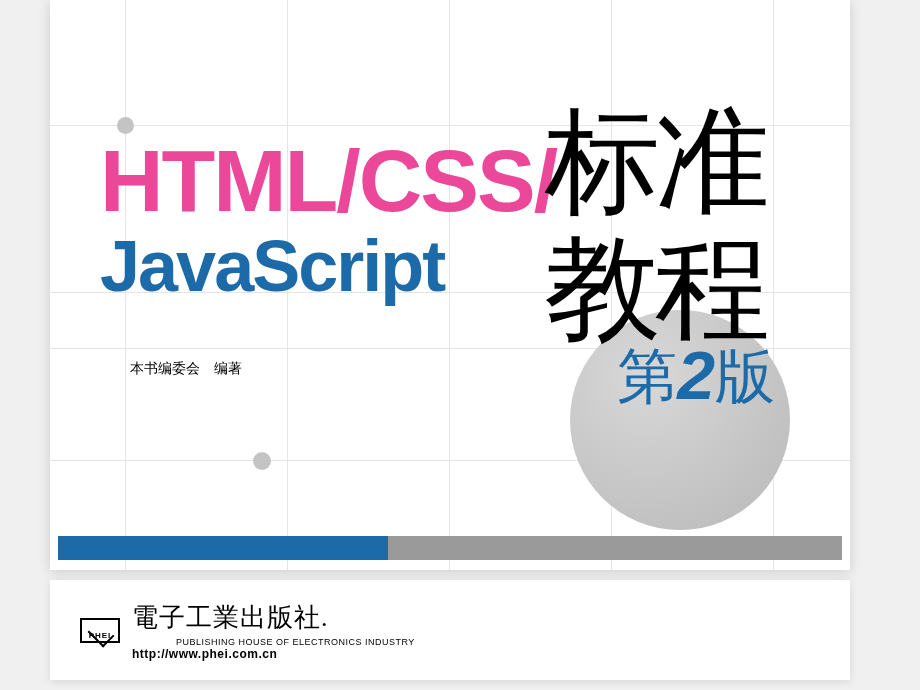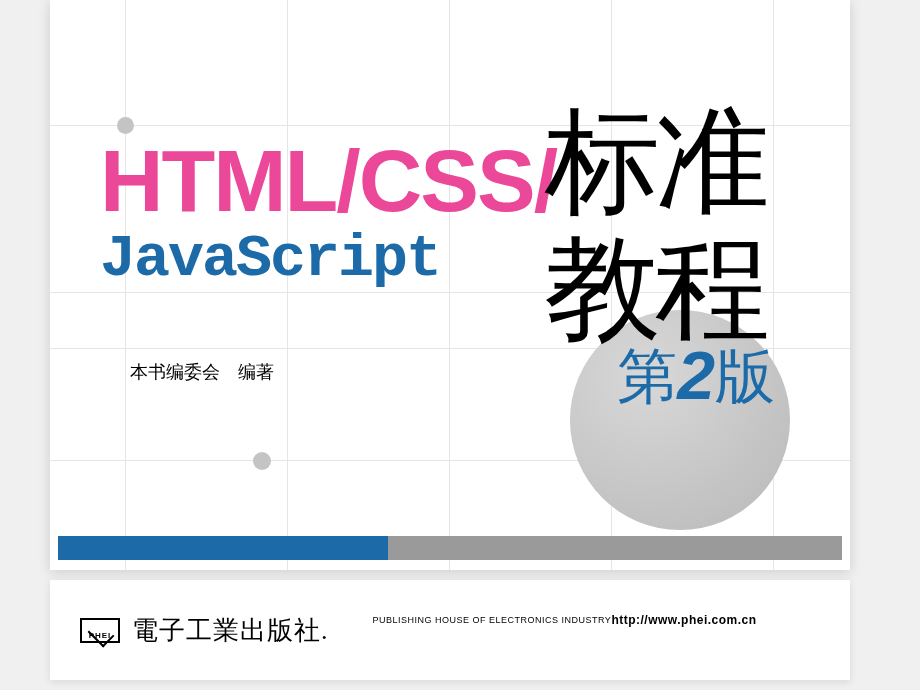--- a/index.html
+++ b/index.html
@@ -55,25 +55,25 @@
       font-size: 88px;
       font-weight: 900;
       color: #ec4899;
       letter-spacing: -2px;
       font-family: Arial Black, Arial, sans-serif;
     }
     .title-blue-2 {
       position: absolute;
       left: 50px;
       top: 225px;
-      font-size: 60px;
+      font-size: 72px;
       font-weight: 900;
       color: #1c6ba8;
       letter-spacing: -2px;
-      font-family: Liberation Mono, monospace;
+      font-family: Liberation Sans, sans-serif;
     }
     .title-black {
       position: absolute;
       left: 495px;
       top: 80px;
       font-size: 115px;
       font-weight: 400;
       color: #000;
       line-height: 1.1;
       font-family: "SimSun", "Songti SC", serif;
@@ -94,21 +94,21 @@
       font-weight: 900;
       font-style: italic;
       font-size: 68px;
       font-family: Arial Black, Arial;
       vertical-align: -2px;
     }
     .author {
       position: absolute;
       left: 80px;
       top: 360px;
-      font-size: 18px;
+      font-size: 14px;
       color: #000;
       font-family: "SimSun", "Songti SC", serif;
     }
     .example-edition {
       position: absolute;
       left: 320px;
       top: 346px;
       font-size: 48px;
       font-weight: bold;
       color: #ffd700;
@@ -185,21 +185,21 @@
       letter-spacing: 0.5px;
       color: #000;
       margin-top: 2px;
       padding-left: 44px;
     }
     .publisher-url {
       font-size: 12px;
       font-weight: bold;
       letter-spacing: 0.5px;
     }
-    .pub-text { display: flex; flex-direction: row; }
+    .pub-text { display: flex; flex-direction: column; }
   </style>
 </head>
 <body>
 
 <div class="page">
   <div class="grid-v" style="left:75px"></div>
   <div class="grid-v" style="left:237px"></div>
   <div class="grid-v" style="left:399px"></div>
   <div class="grid-v" style="left:561px"></div>
   <div class="grid-v" style="left:723px"></div>

